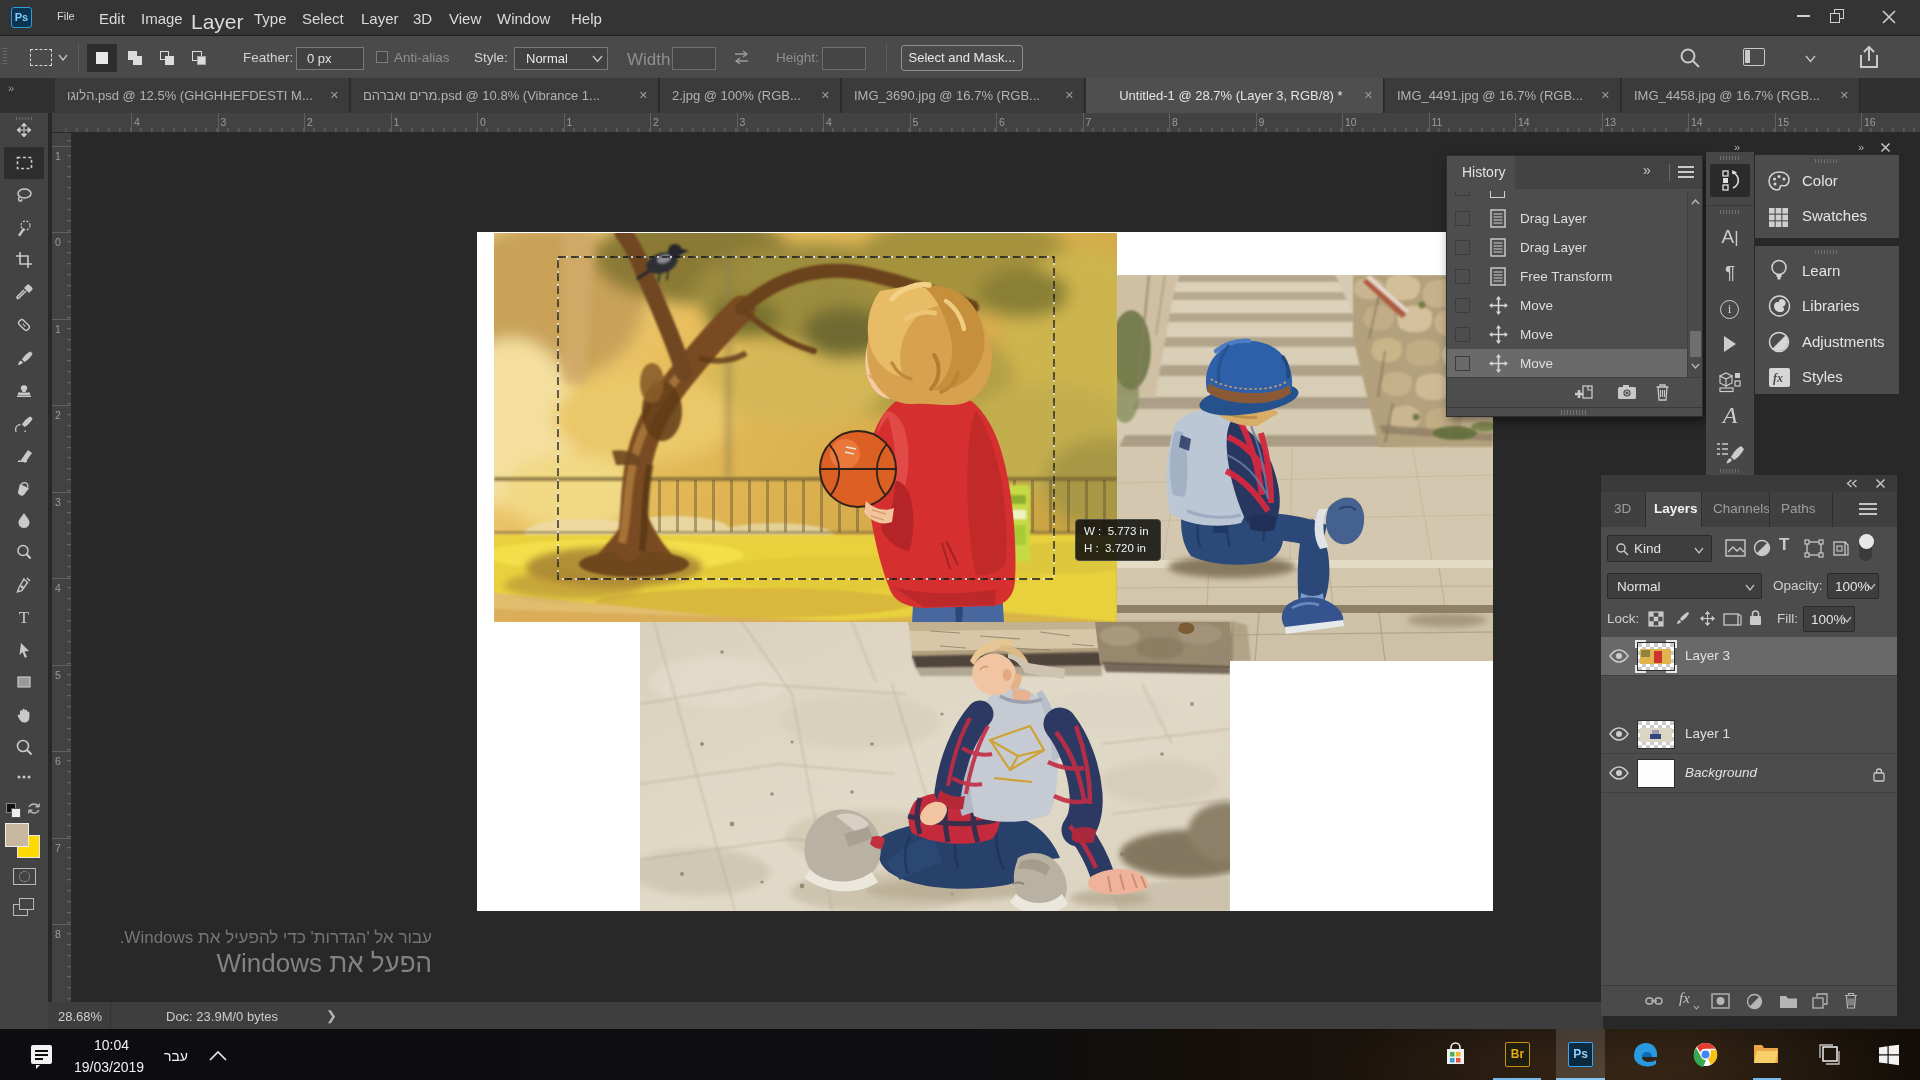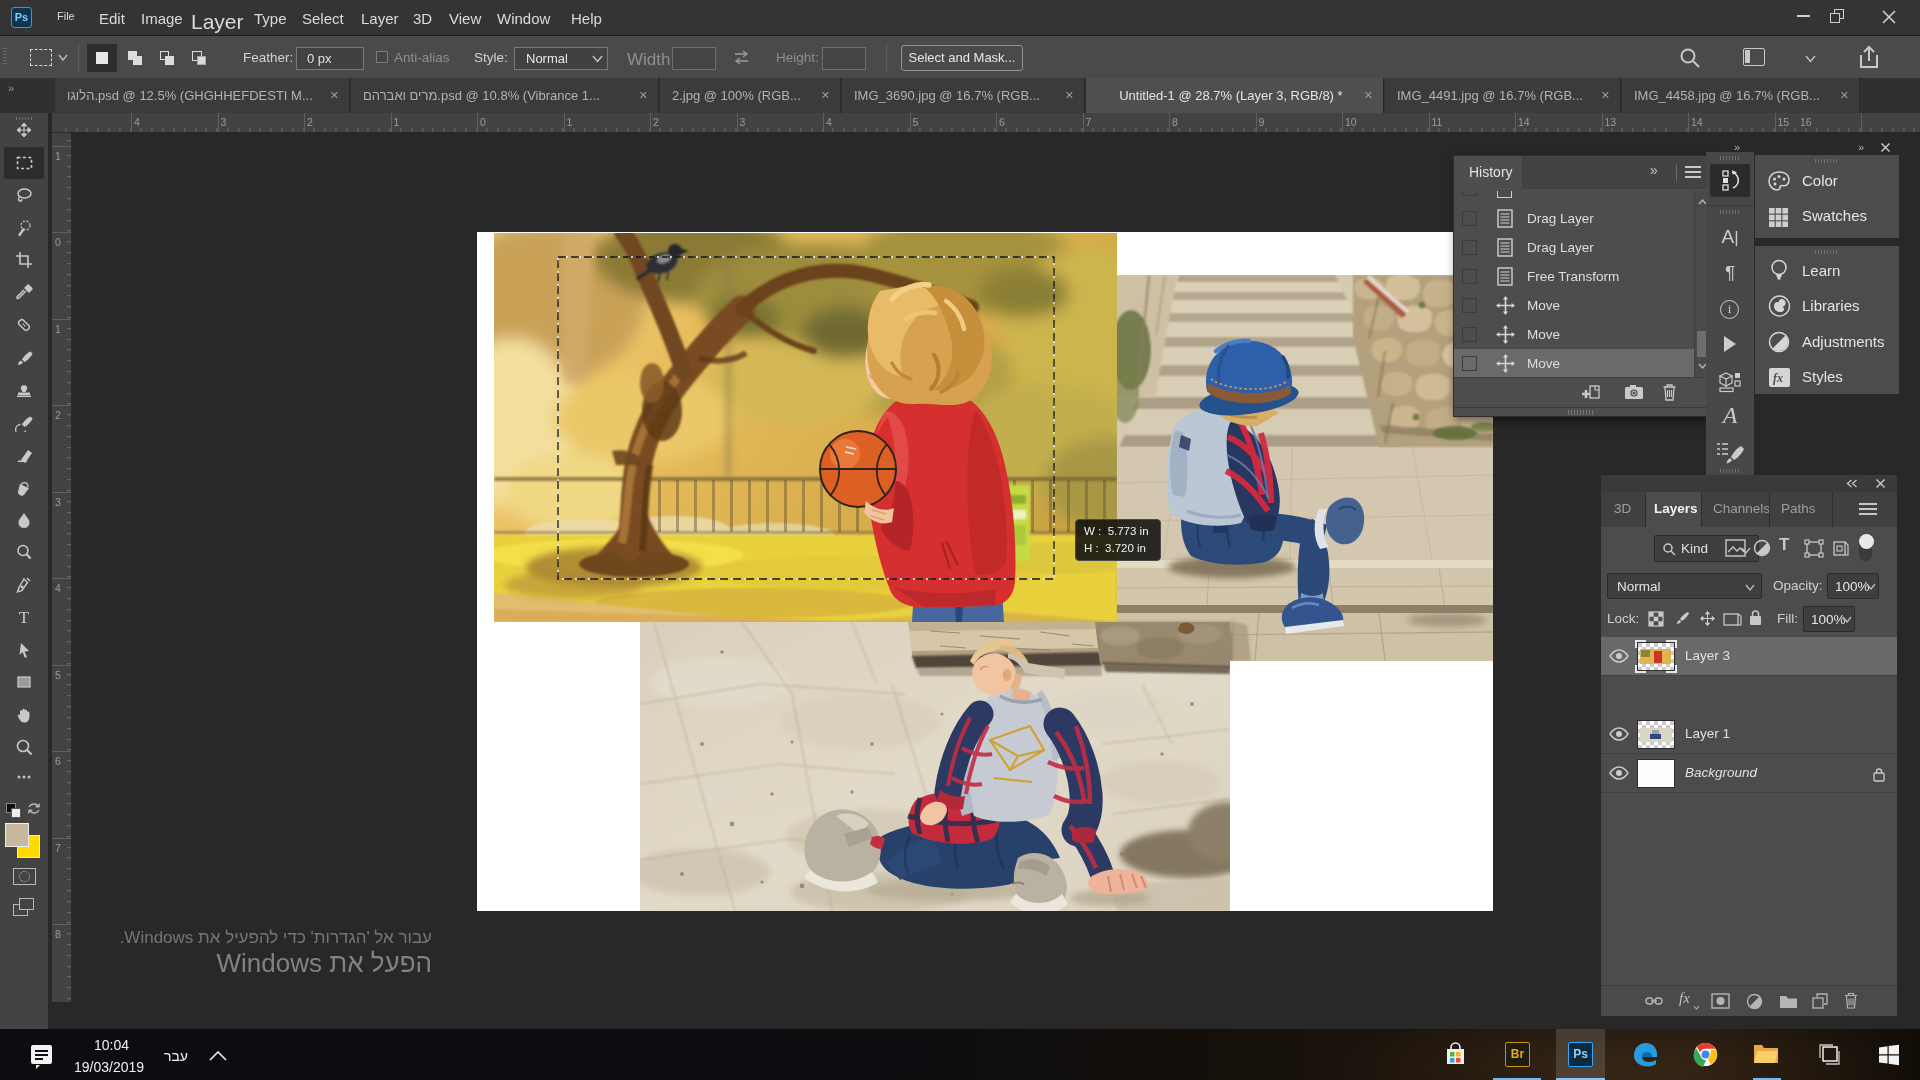--- a/index.html
+++ b/index.html
@@ -141,21 +141,21 @@
 <div class="tick-num" style="left:1379.5px;top:3px;">11</div>
 <div class="abs" style="left:1463.0px;top:0;width:1px;height:20px;background:#606060;"></div>
 <div class="tick-num" style="left:1466.0px;top:3px;">14</div>
 <div class="abs" style="left:1549.5px;top:0;width:1px;height:20px;background:#606060;"></div>
 <div class="tick-num" style="left:1552.5px;top:3px;">13</div>
 <div class="abs" style="left:1636.0px;top:0;width:1px;height:20px;background:#606060;"></div>
 <div class="tick-num" style="left:1639.0px;top:3px;">14</div>
 <div class="abs" style="left:1722.5px;top:0;width:1px;height:20px;background:#606060;"></div>
 <div class="tick-num" style="left:1725.5px;top:3px;">15</div>
 <div class="abs" style="left:1809.0px;top:0;width:1px;height:20px;background:#606060;"></div>
-<div class="tick-num" style="left:1748px;top:3px;">16</div>
+<div class="tick-num" style="left:1812.0px;top:3px;">16</div>
 </div>
 <div class="abs" id="vruler" style="left:52px;top:133px;width:20px;height:869px;background:#424242;border-right:1px solid #2a2a2a;overflow:hidden;">
 <div class="abs" style="left:15px;top:0;width:5px;height:869px;background:repeating-linear-gradient(to bottom,transparent 0,transparent 9.81px,#6a6a6a 9.81px,#6a6a6a 10.81px);background-position:0 12.2px;"></div>
 <div class="abs" style="left:0;top:12.5px;width:20px;height:1px;background:#606060;"></div>
 <div class="tick-num" style="left:3px;top:16.5px;">1</div>
 <div class="abs" style="left:0;top:99.0px;width:20px;height:1px;background:#606060;"></div>
 <div class="tick-num" style="left:3px;top:103.0px;">0</div>
 <div class="abs" style="left:0;top:185.5px;width:20px;height:1px;background:#606060;"></div>
 <div class="tick-num" style="left:3px;top:189.5px;">1</div>
 <div class="abs" style="left:0;top:272.0px;width:20px;height:1px;background:#606060;"></div>
@@ -266,20 +266,26 @@
         <path d="M3 6 c2 -4 8 -4 10 0 M13 6 l.5 -3.5 M13 6 l-3.5 -.5" fill="none" stroke="#b5b5b5" stroke-width="1.3"></path>
         <path d="M13 9 c-2 4 -8 4 -10 0 M3 9 l-.5 3.5 M3 9 l3.5 .5" fill="none" stroke="#b5b5b5" stroke-width="1.3"></path>
       </svg>
 <div class="abs" style="left:17px;top:722px;width:23px;height:23px;background:#ffd902;border:1px solid #e8e8e8;"></div>
 <div class="abs" style="left:5px;top:710px;width:24px;height:24px;background:#c9b8a0;border:1px solid #ececec;"></div>
 <div class="abs" style="left:13px;top:755px;width:23px;height:17px;border:1.4px solid #b9b9b9;">
         <div style="position:absolute;left:4.5px;top:1.5px;width:11px;height:11px;border:1.3px dotted #b9b9b9;border-radius:50%;"></div>
       </div>
 <div class="abs" style="left:13px;top:791px;width:15px;height:12px;border:1.4px solid #b9b9b9;background:#434343;"></div>
 <div class="abs" style="left:19px;top:785px;width:15px;height:12px;border:1.4px solid #b9b9b9;background:#434343;"></div>
+</div>
+<div class="abs" style="left:48px;top:1002px;width:1555px;height:28px;background:#3e3e3e;">
+<div class="txt" style="left:10px;top:7px;font-size:13px;color:#d0d0d0;">28.68%</div>
+<div class="abs" style="left:62px;top:0;width:1px;height:28px;background:#333;"></div>
+<div class="txt" style="left:118px;top:7px;font-size:13px;color:#cccccc;">Doc: 23.9M/0 bytes</div>
+<div class="txt" style="left:278px;top:6px;font-size:13px;color:#b5b5b5;">❯</div>
 </div>
 <div class="abs" style="left:477px;top:232px;width:1016px;height:679px;background:#ffffff;"></div>
 <svg class="abs" style="left:494px;top:233px;" width="623" height="389" viewBox="0 0 623 389">
 <defs>
   <filter id="p1b8" x="-40%" y="-40%" width="180%" height="180%">
           <feGaussianBlur stdDeviation="8"></feGaussianBlur>
         </filter>
   <filter id="p1b3" x="-40%" y="-40%" width="180%" height="180%">
           <feGaussianBlur stdDeviation="3.5"></feGaussianBlur>
         </filter>
@@ -756,21 +762,21 @@
   <path d="M452 254 c12 -7 29 -9 42 -5 c10 3 16 11 14 17 c-17 7 -40 9 -54 3 c-7 -4 -8 -10 -2 -15 z" fill="#eeb39a"></path>
   <path d="M468 254 l3 16 M480 252 l4 16 M492 252 l5 14 M501 254 l5 12" stroke="#d08d72" stroke-width="2" fill="none"></path>
 </g>
 </svg>
 
 <svg class="abs" style="left:557px;top:256px;" width="498" height="324" viewBox="0 0 498 324">
 <rect x="1" y="1" width="496" height="322" fill="none" stroke="#f2f2f2" stroke-width="1.3" stroke-dasharray="5 8" stroke-dashoffset="8"></rect>
 <rect x="1" y="1" width="496" height="322" fill="none" stroke="#141414" stroke-width="1.3" stroke-dasharray="8 5"></rect>
 </svg>
 <div class="abs" style="left:1075px;top:519px;width:86px;height:42px;background:rgba(16,16,14,0.88);border:1px solid #4a4a48;border-radius:4px;color:#f2f2f2;font-size:11.5px;line-height:17px;padding:3px 0 0 8px;">W&nbsp;:&nbsp;&nbsp;5.773 in<br>H&nbsp;:&nbsp;&nbsp;3.720 in</div>
-<div class="abs" id="historypanel" style="left:1446px;top:155px;width:257px;height:262px;background:#4d4d4d;border:1px solid #2e2e2e;box-shadow:3px 4px 10px rgba(0,0,0,0.5);margin-left:7px;">
+<div class="abs" id="historypanel" style="left:1446px;top:155px;width:257px;height:262px;background:#4d4d4d;border:1px solid #2e2e2e;box-shadow:3px 4px 10px rgba(0,0,0,0.5);">
 
   <div class="abs" style="left:0;top:0;width:255px;height:33px;background:#434343;">
     <div class="abs" style="left:0;top:0;width:68px;height:33px;background:#4d4d4d;"></div>
     <div class="txt" style="left:15px;top:8px;font-size:14px;color:#e2e2e2;">History</div>
     <div class="txt" style="left:196px;top:6px;font-size:14px;color:#c9c9c9;">»</div>
     <div class="abs" style="left:222px;top:8px;width:1px;height:17px;background:#6a6a6a;"></div>
     <div class="abs" style="left:231px;top:10px;width:16px;height:12px;background:repeating-linear-gradient(to bottom,#c9c9c9 0 2px,transparent 2px 5px);"></div>
   </div>
 
   <div class="abs" style="left:0;top:35px;width:240px;height:13px;overflow:hidden;">
@@ -973,21 +979,21 @@
     <div class="abs" style="left:44px;top:0;width:57px;height:35px;background:#4c4c4c;border-left:1px solid #2e2e2e;border-right:1px solid #2e2e2e;"></div>
     <div class="txt" style="left:53px;top:9px;font-size:13.5px;color:#f2f2f2;font-weight:bold;">Layers</div>
     <div class="txt" style="left:112px;top:9px;font-size:13.5px;color:#9e9e9e;">Channels</div>
     <div class="abs" style="left:168px;top:0;width:1px;height:35px;background:#2e2e2e;"></div>
     <div class="txt" style="left:180px;top:9px;font-size:13.5px;color:#9e9e9e;">Paths</div>
     <div class="abs" style="left:231px;top:0;width:1px;height:35px;background:#2e2e2e;"></div>
     <div class="abs" style="left:258px;top:11px;width:18px;height:13px;background:repeating-linear-gradient(to bottom,#c5c5c5 0 2px,transparent 2px 5px);"></div>
   </div>
 
   <div class="abs" style="left:0;top:52px;width:296px;height:43px;">
-    <div class="abs" style="left:6px;top:8px;width:105px;height:27px;background:#3e3e3e;border:1px solid #2a2a2a;border-radius:2px;margin-left:47px;">
+    <div class="abs" style="left:6px;top:8px;width:105px;height:27px;background:#3e3e3e;border:1px solid #2a2a2a;border-radius:2px;">
       <svg class="abs" style="left:7px;top:6px;" width="14" height="14" viewBox="0 0 14 14">
             <circle cx="6" cy="6" r="4" fill="none" stroke="#c9c9c9" stroke-width="1.5"></circle>
             <path d="M9 9 L13 13" stroke="#c9c9c9" stroke-width="1.5"></path>
           </svg>
       <div class="txt" style="left:26px;top:5px;font-size:13.5px;color:#e0e0e0;">Kind</div>
       <svg class="abs" style="left:86px;top:11px;" width="10" height="7" viewBox="0 0 10 7">
             <path d="M1 1 L5 6 L9 1" fill="none" stroke="#bdbdbd" stroke-width="1.3"></path>
           </svg>
     </div>
     <svg class="abs" style="left:124px;top:12px;" width="21" height="18" viewBox="0 0 21 18">

